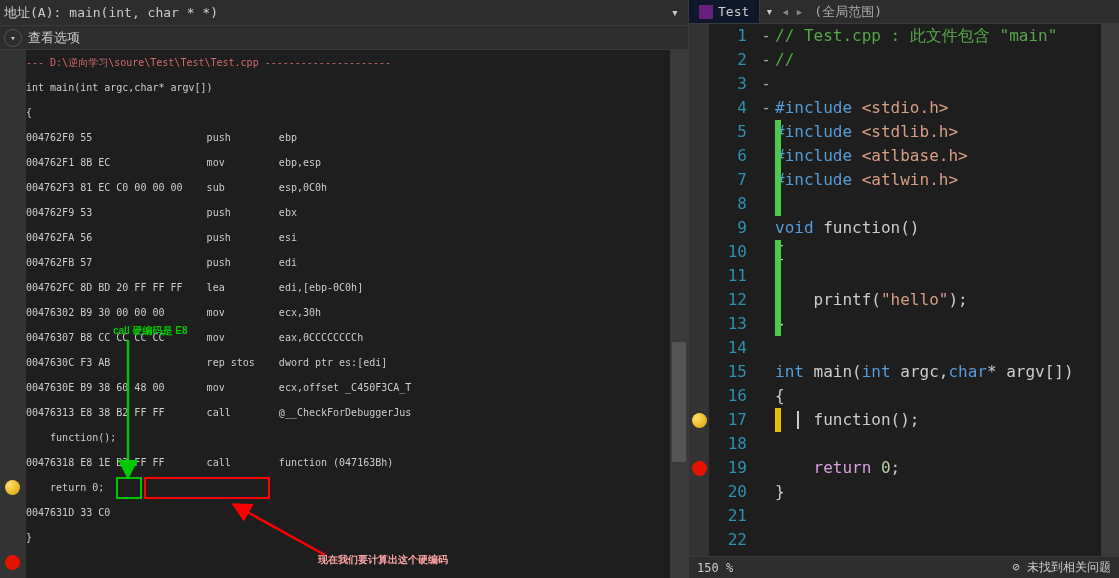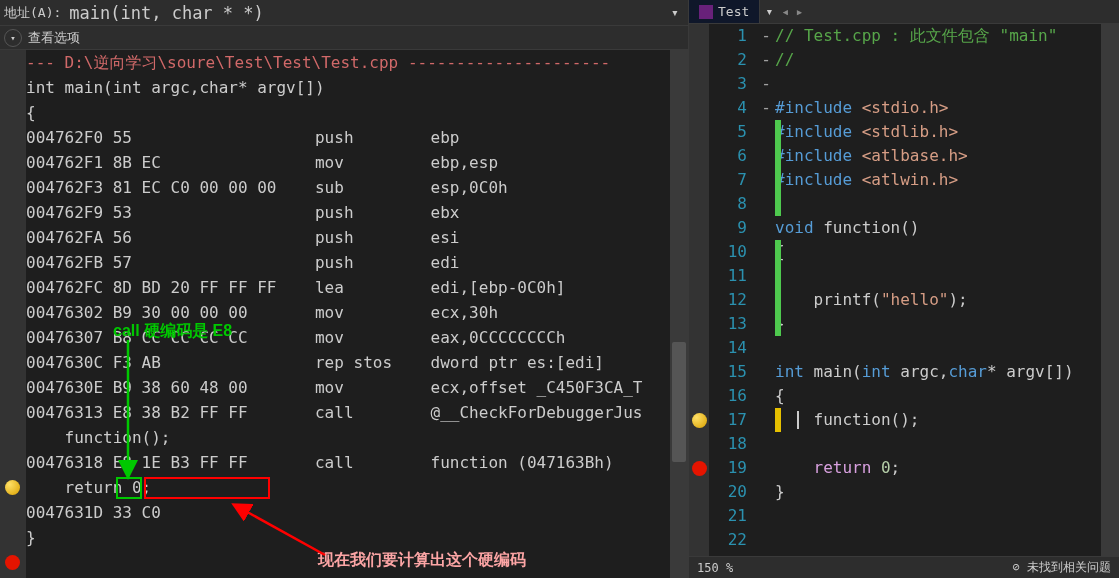--- a/index.html
+++ b/index.html
@@ -1,25 +1,25 @@
 <!DOCTYPE html>
 <html><head>
 <meta charset="utf-8">
 <style>
 * { margin:0; padding:0; box-sizing:border-box; }
 body { background:#1e1e1e; font-family:Consolas,"Microsoft YaHei",monospace; font-size:15px; color:#ccc; width:1119px; height:578px; overflow:hidden; display:flex; }
 .left { flex:0 0 688px; height:578px; display:flex; flex-direction:column; background:#2a2a2a; }
 .right { flex:1; height:578px; display:flex; flex-direction:column; background:#1e1e1e; border-left:1px solid #3a3a3a; }
 .addr-bar { height:26px; background:#2d2d2d; display:flex; align-items:center; padding:0 4px; font-size:13px; color:#ccc; border-bottom:1px solid #3a3a3a; }
 .addr-bar .lbl { margin-right:4px; }
-.addr-field { flex:1; background:#2d2d2d; color:#ccc; border:none; font:inherit; font-size:17px; padding:2px 4px; }
+.addr-field { flex:1; background:#2d2d2d; color:#ccc; border:none; font:inherit; font-size:13px; padding:2px 4px; }
 .addr-drop { width:18px; display:flex; justify-content:center; cursor:pointer; }
 .optrow { height:24px; background:#2d2d2d; display:flex; align-items:center; padding:0 4px; font-size:13px; color:#ccc; border-bottom:1px solid #3a3a3a; }
 .optrow .chev { width:18px; height:18px; display:flex; justify-content:center; align-items:center; border:1px solid #555; border-radius:50%; margin-right:6px; cursor:pointer; font-size:9px; }
-.asm-pane { flex:1; background:#1e1e1e; position:relative; overflow:hidden; font-family:Consolas,"SimSun",monospace; font-size:16px; line-height:25px; }
+.asm-pane { flex:1; background:#1e1e1e; position:relative; overflow:hidden; font-family:Consolas,"SimSun",monospace; font-size:10px; line-height:25px; }
 .asm-inner { position:absolute; left:26px; top:0; right:18px; }
 .gutter { position:absolute; left:0; top:0; width:26px; height:100%; background:#333333; }
 .bp { position:absolute; left:5px; width:15px; height:15px; border-radius:50%; background:#e51400; }
 .bp.y { background:radial-gradient(circle at 30% 30%,#ffe066,#d9a000); }
 .scroll { position:absolute; right:0; top:0; width:18px; height:100%; background:#3a3a3a; }
 .scroll .thumb { position:absolute; right:2px; width:14px; background:#555; border-radius:2px; }
 .asm-line { white-space:pre; color:#ccc; }
 .filecmt { color:#d16969; }
 .greenbox { position:absolute; border:2px solid #00c800; }
 .redbox { position:absolute; border:2px solid #ff0000; }
@@ -122,20 +122,21 @@
 
 <div class="right">
   <div class="tab-bar">
     <div class="tab">
       <span class="ico"></span>
       <span>Test</span>
     </div>
     <span style="width:18px;text-align:center">▾</span>
     <span style="width:14px;text-align:center;color:#888">◂</span>
     <span style="width:14px;text-align:center;color:#888">▸</span>
+    <div class="scope"><span>(全局范围)</span></div>
   </div>
   <div class="editor">
     <div class="ed-gutter">
       <div class="ed-bp" style="left:3px; top:389px; background:radial-gradient(circle at 30% 30%,#ffe066,#d9a000)"></div>
       <div class="ed-bp" style="left:3px; top:437px"></div>
     </div>
     <div class="ln-col" id="ln-col">
         <div>1</div>
         <div>2</div>
         <div>3</div>

